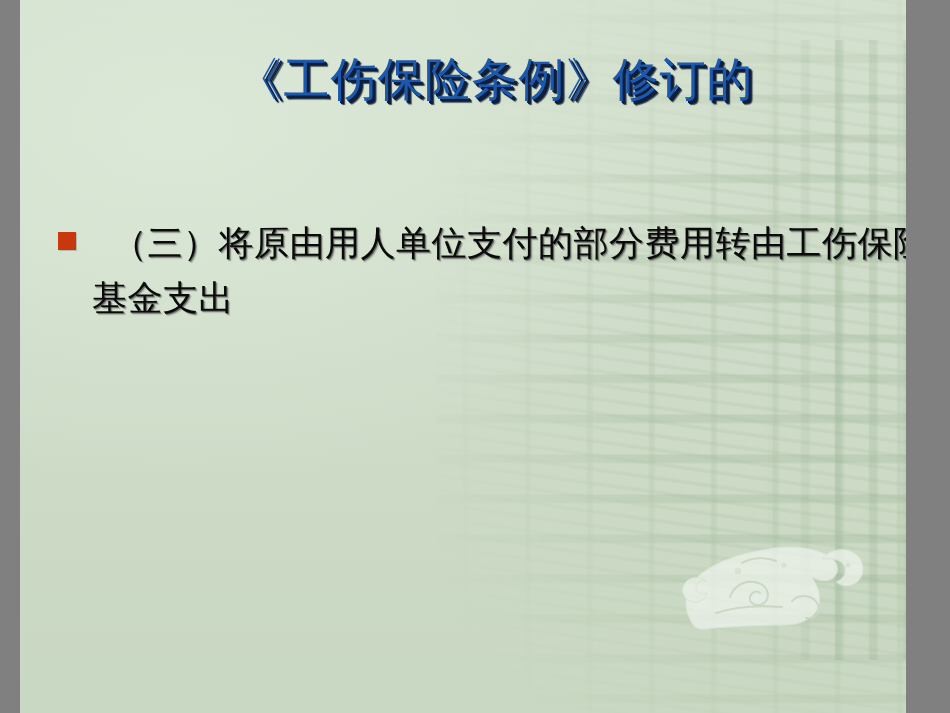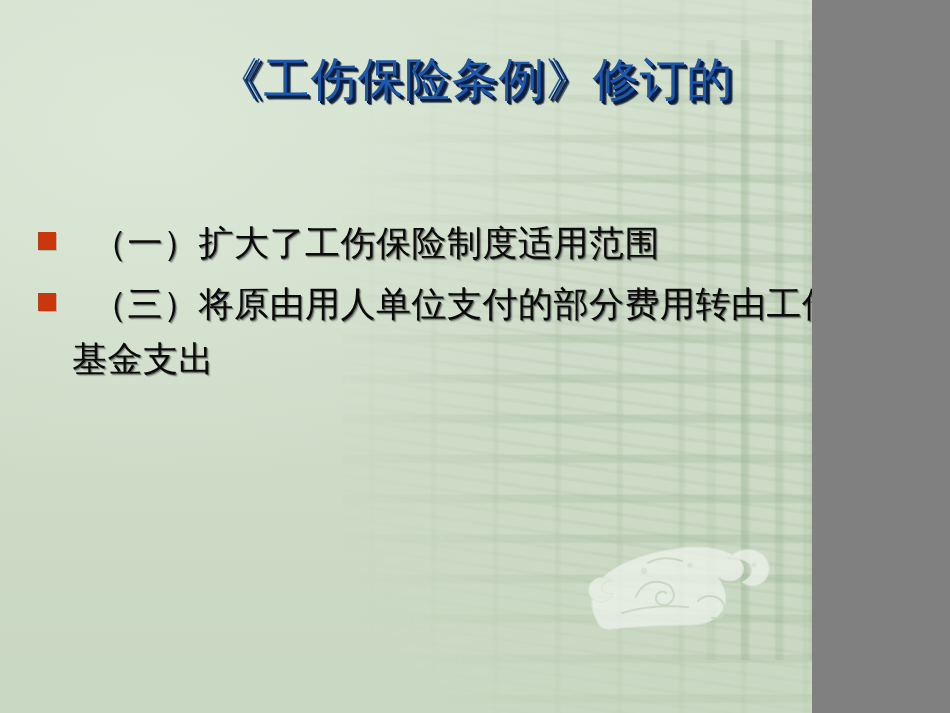--- a/index.html
+++ b/index.html
@@ -3,25 +3,26 @@
 <meta charset="utf-8">
 <title>slide</title>
 <style>
   html, body {
     margin: 0;
     padding: 0;
     background: #808080;
   }
   #slide {
     position: relative;
-    width: 812px;
+    width: 886px;
     height: 713px;
     overflow: hidden;
     background-color: #22c55e;
     font-family: "DejaVu Serif", "Liberation Serif", serif;
+    margin-left: 20px;
     -webkit-font-smoothing: antialiased;
   }
 
   
   .bg-layer {
     position: absolute;
     pointer-events: none;
   }
   #bg-vignette {
     inset: 0;
@@ -195,24 +196,20 @@
       </g>
     </svg>
   </div>
 
   <div id="title-block">
     <div class="title-line">《工伤保险条例》修订的</div>
   </div>
 
   <div id="body-block">
 
-    <div class="bullet-row">
-      <span class="bullet-marker"></span>
-      <span class="bullet-text">（一）扩大了工伤保险制度适用范围</span>
-    </div>
 
 
     <div class="bullet-row">
       <span class="bullet-marker"></span>
       <span class="bullet-text">（三）将原由用人单位支付的部分费用转由工伤保险基金支出</span>
     </div>
 
 
   </div>
 

